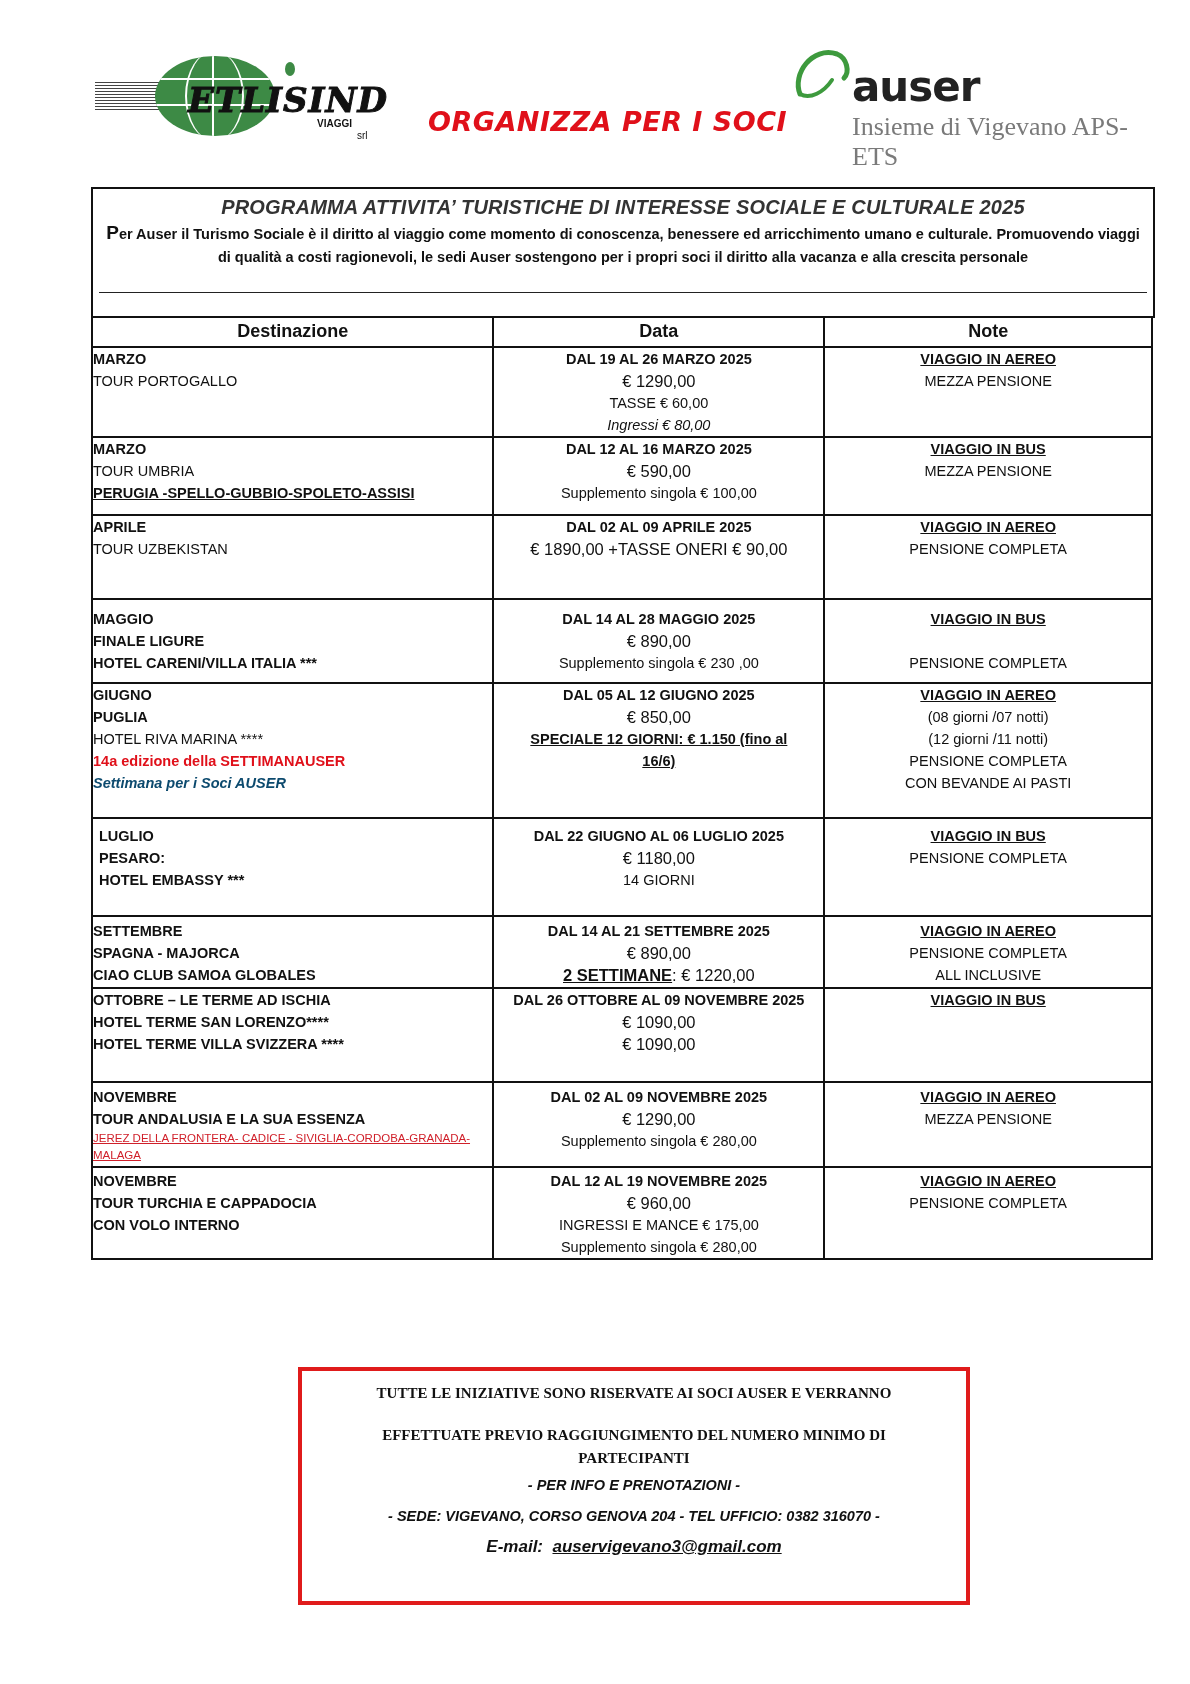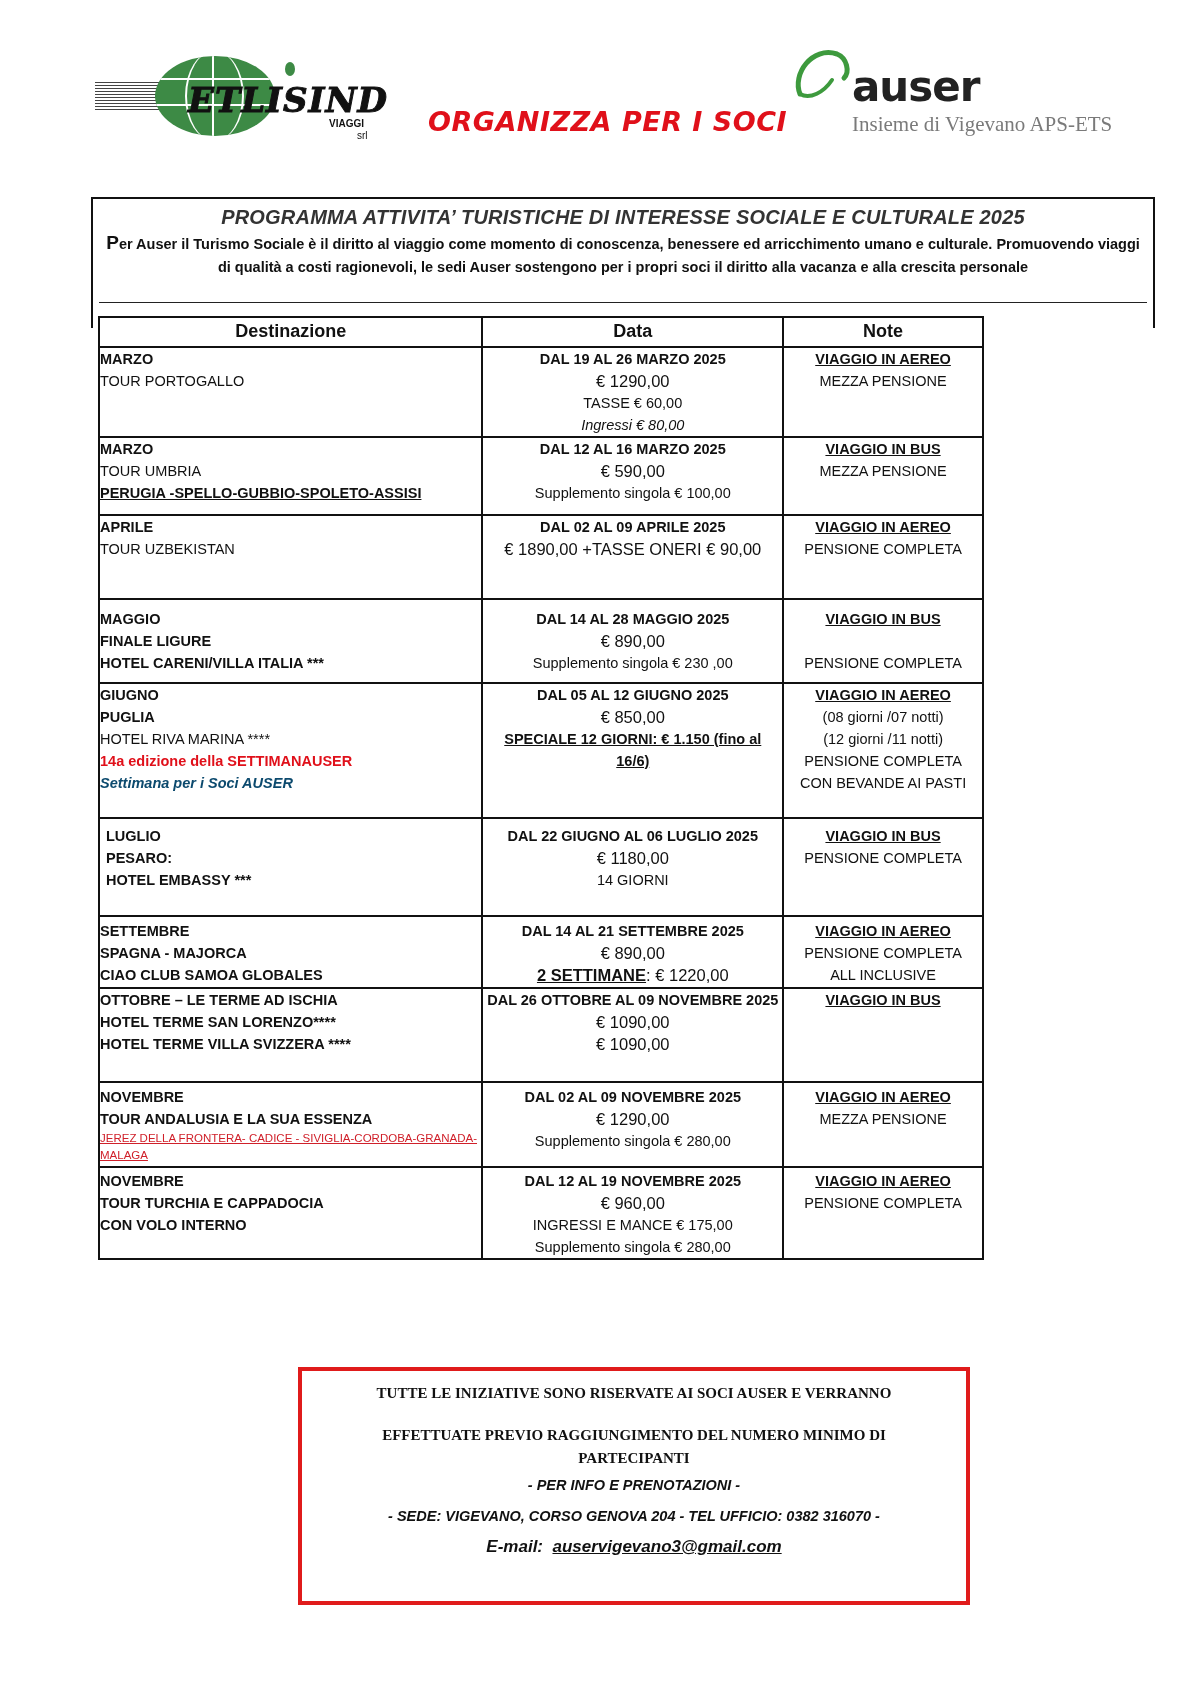--- a/index.html
+++ b/index.html
@@ -7,39 +7,39 @@
 
   
   .hdr { position: absolute; top: 0; left: 0; width: 1190px; height: 150px; }
   .etl-logo { position: absolute; left: 95px; top: 52px; width: 300px; height: 90px; }
   .etl-globe { position: absolute; left: 60px; top: 4px; width: 120px; height: 80px; border-radius: 50%; background: #3d8a45; overflow: hidden; }
   .etl-globe .lat, .etl-globe .lon { position: absolute; border: 3px solid #fff; }
   .etl-speed { position: absolute; left: 0; top: 30px; width: 95px; height: 30px;
      background: repeating-linear-gradient(#444 0 1px, transparent 1px 3px); }
   .etl-name { position: absolute; left: 93px; top: 28px; font-family: "DejaVu Serif", serif; font-weight: bold; font-style: italic; font-size: 34px; color: #111; letter-spacing: 1px; -webkit-text-stroke: 1px #111; }
   .etl-srl { position: absolute; left: 262px; top: 47px; font-size: 10px; font-weight: normal; color: #111; margin-top: 31px; }
-  .etl-viaggi { position: absolute; left: 222px; top: 66px; font-size: 10px; font-weight: bold; color: #111; margin-left: 12px; }
+  .etl-viaggi { position: absolute; left: 222px; top: 66px; font-size: 10px; font-weight: bold; color: #111; }
   .etl-dot { position: absolute; left: 190px; top: 10px; width: 10px; height: 14px; border-radius: 50%; background: #3d8a45; }
 
   .organizza { position: absolute; left: 428px; top: 70px; font-family: "DejaVu Sans", sans-serif; font-weight: bold; font-style: italic; font-size: 27px; color: #e0101a; letter-spacing: 0.5px; margin-top: 36px; }
 
   .auser-logo { position: absolute; left: 782px; top: 40px; width: 360px; height: 100px; }
   .auser-swoosh { position: absolute; left: 10px; top: 4px; width: 60px; height: 60px; }
   .auser-name { position: absolute; left: 70px; top: 22px; font-family: "DejaVu Sans", sans-serif; font-weight: bold; font-size: 42px; color: #222; letter-spacing: -1px; }
-  .auser-sub { position: absolute; left: 70px; top: 72px; font-family: "Liberation Serif", serif; font-size: 21px; color: #7a7a7a; }
+  .auser-sub { position: absolute; left: 70px; top: 72px; font-family: "Liberation Serif", serif; font-size: 26px; color: #7a7a7a; }
 
   
-  .intro { position: absolute; left: 91px; top: 197px; width: 1060px; height: 129px; border: 2px solid #111; border-bottom: none; }
+  .intro { position: absolute; left: 91px; top: 187px; width: 1060px; height: 129px; border: 2px solid #111; border-bottom: none; }
   .intro-title { text-align: center; font-family: "Liberation Sans", sans-serif; font-weight: bold; font-style: italic; font-size: 20px; color: #333; margin-top: 7px; letter-spacing: 0.2px; }
   .intro-text { text-align: center; font-weight: bold; font-size: 14.5px; line-height: 23px; margin-top: 2px; padding: 0 8px; color: #111; }
   .intro-text .cap { font-size: 19px; }
   .intro-rule { position: absolute; left: 6px; right: 6px; top: 103px; height: 0; border-top: 1px solid #222; }
 
   
-  table.prog { position: absolute; left: 98px; top: 316px; width: 886px; border-collapse: collapse; padding-left: 28px; }
+  table.prog { position: absolute; left: 91px; top: 316px; width: 1062px; border-collapse: collapse; padding-left: 28px; }
   table.prog th, table.prog td { border: 2px solid #111; vertical-align: top; padding: 0; }
   table.prog th { font-weight: bold; font-size: 18px; height: 25px; text-align: center; padding-top: 3px; color: #111; }
   .c1 { width: 400px; }
   .c2 { width: 330px; }
   .c3 { width: 330px; }
   td .ln { font-size: 14.5px; line-height: 22px; display: block; white-space: nowrap; }
   td.dest { padding-left: 10px; padding-top: 1px; }
   td.data, td.note { text-align: center; padding-top: 1px; }
   .b { font-weight: bold; }
   .u { text-decoration: underline; }

